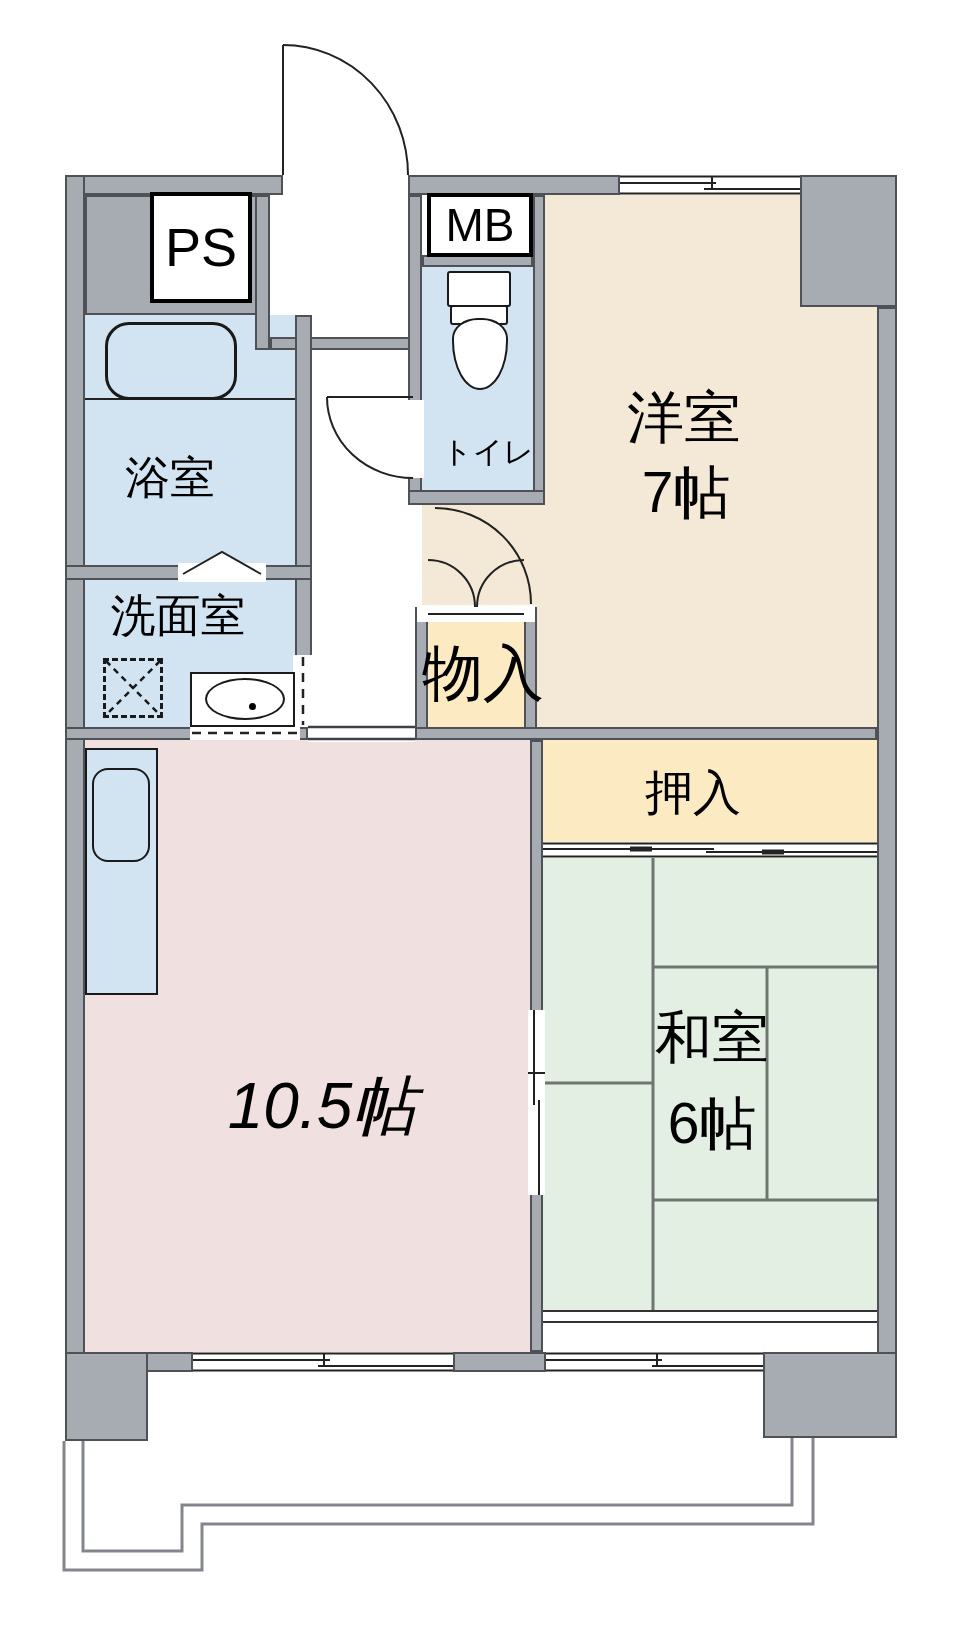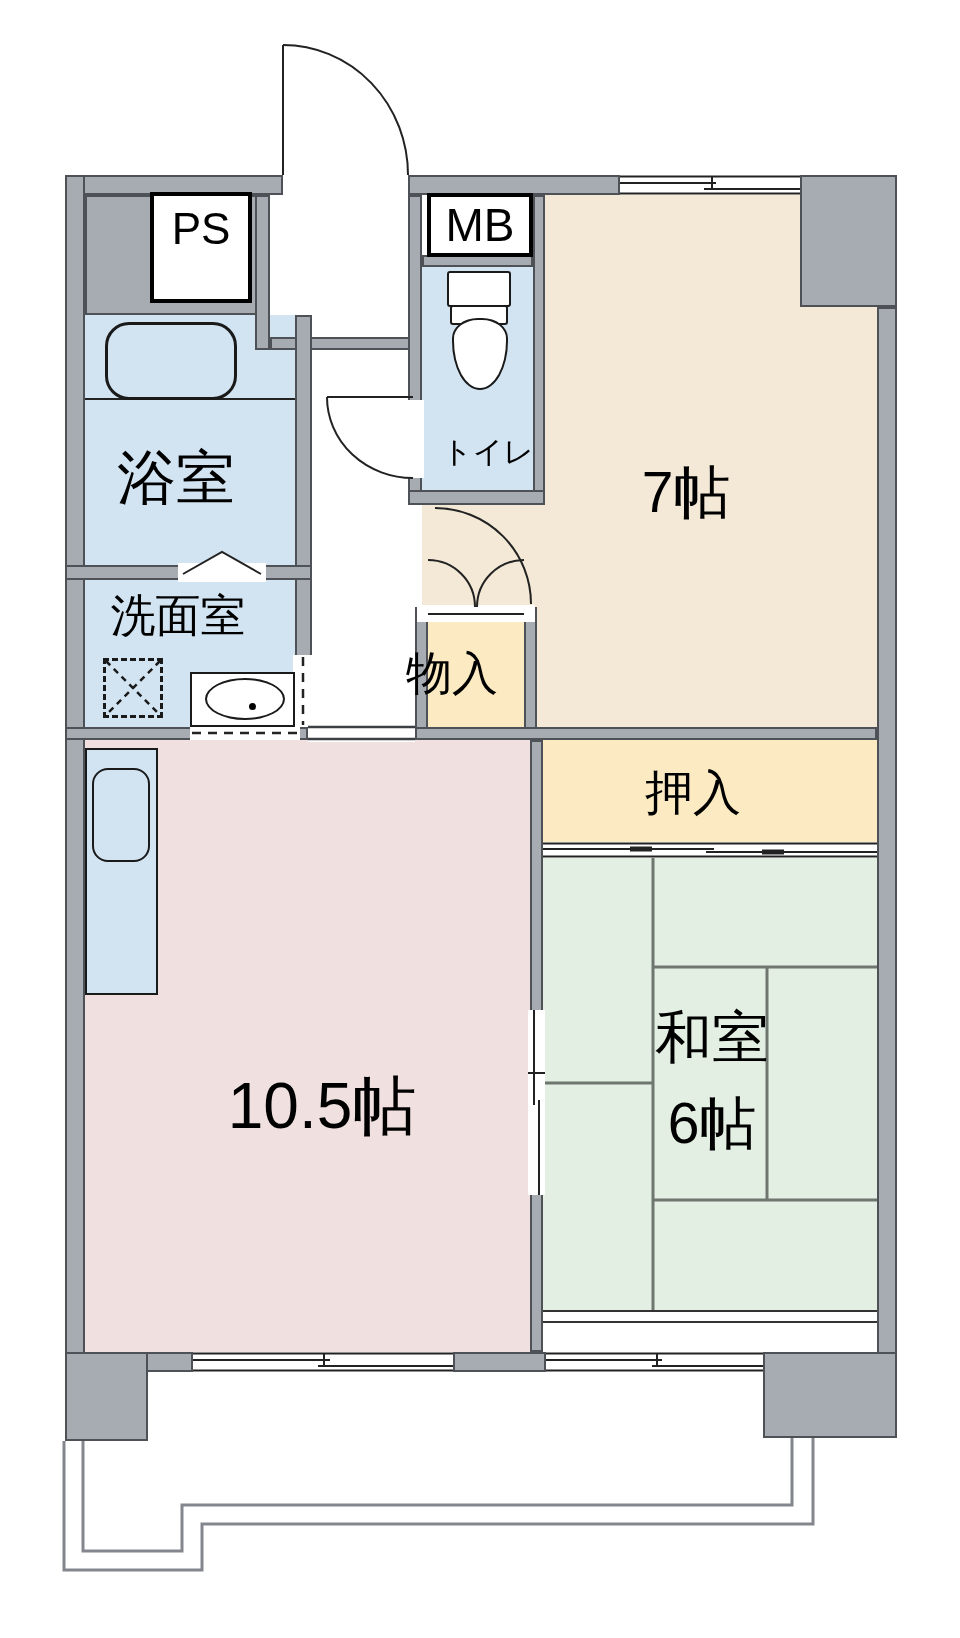--- a/index.html
+++ b/index.html
@@ -182,24 +182,25 @@
   <div class="fixture f-tank" style="left:447px;top:271px;"></div>
   <div class="fixture f-seat" style="left:450px;top:305px;"></div>
   <div class="fixture f-bowl" style="left:452px;top:318px;"></div>
   <div class="fixture f-washer" style="left:103px;top:658px;"></div>
   <div class="fixture f-vanity" style="left:190px;top:672px;"></div>
   <div class="fixture f-basin" style="left:205px;top:678px;"></div>
   <div class="fixture f-dot" style="left:249px;top:703px;"></div>
   <div class="fixture f-counter" style="left: 85px; top: 748px; background: rgb(210, 228, 242);"></div>
   <div class="fixture f-csink" style="left:92px;top:768px;"></div>
 
-  <div class="label" style="left:201px;top:229px;font-size:44px;">PS</div>
+  <div class="label" style="left:201px;top:247px;font-size:54px;">PS</div>
   <div class="label" style="left:480px;top:225px;font-size:46px;">MB</div>
   <div class="label" style="left:488px;top:452px;font-size:30px;">トイレ</div>
+  <div class="label" style="left:684px;top:417px;font-size:57px;">洋室</div>
   <div class="label" style="left:686px;top:492px;font-size:57px;">7帖</div>
-  <div class="label" style="left:176px;top:478px;font-size:59px;font-family:Liberation Serif, serif;">浴室</div>
+  <div class="label" style="left:170px;top:478px;font-size:45px;font-family:Liberation Serif, serif;">浴室</div>
   <div class="label" style="left:178px;top:615px;font-size:45px;">洗面室</div>
-  <div class="label" style="left:452px;top:673px;font-size:46px;">物入</div>
+  <div class="label" style="left:483px;top:673px;font-size:61px;">物入</div>
   <div class="label" style="left:693px;top:793px;font-size:48px;">押入</div>
-  <div class="label" style="left:322px;top:1106px;font-size:64px;">10.5帖</div>
+  <div class="label" style="left:322px;top:1106px;font-size:64px;font-style:italic;">10.5帖</div>
   <div class="label" style="left:712px;top:1037px;font-size:57px;">和室</div>
   <div class="label" style="left:712px;top:1123px;font-size:57px;">6帖</div>
 </div>
 
 </body></html>

